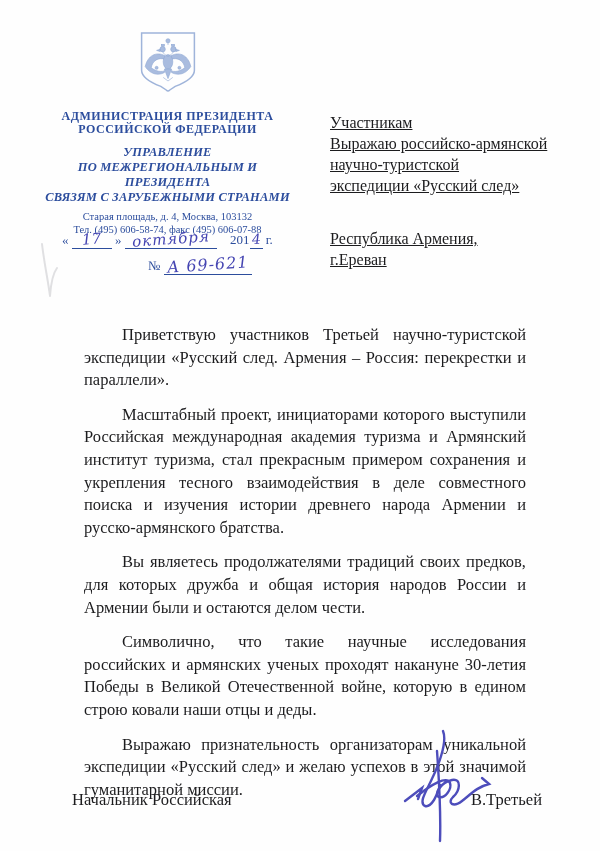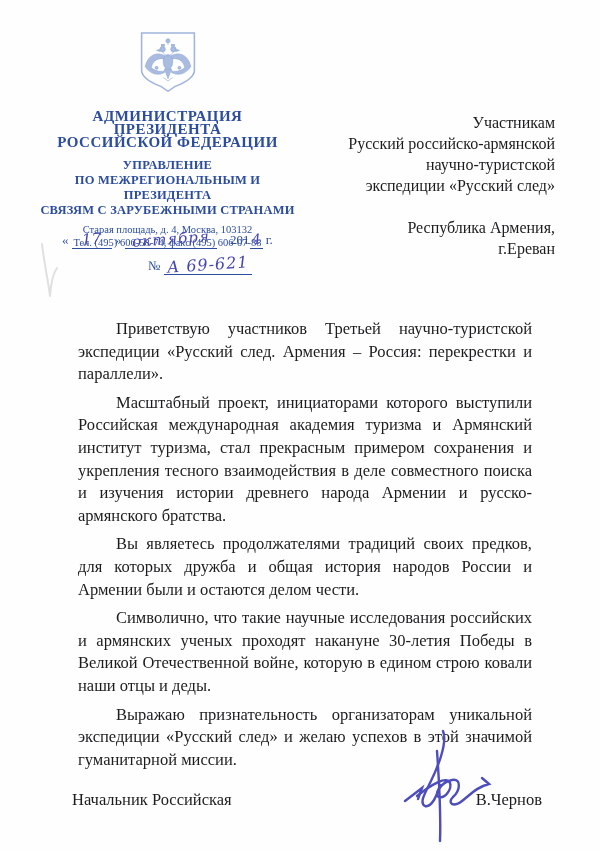--- a/index.html
+++ b/index.html
@@ -7,22 +7,22 @@
     position:relative; width:600px; height:851px;
     background:#fefefe; overflow:hidden; margin:0 auto;
     font-family:"Liberation Serif", serif; color:#1c1c1e;
   }
   
   .letterhead {
     position:absolute; left:40px; top:30px; width:255px;
     text-align:center; color:#2c4d9d;
   }
   .emblem { display:block; margin:0 auto 14px auto; width:60px; height:66px; }
-  .org-line  { font-size:15px; font-weight:bold; letter-spacing:0.5px; line-height:13px; }
-  .dept      { margin-top:9px; font-size:12.5px; font-weight:bold; line-height:15px; letter-spacing:0.2px; }
+  .org-line  { font-size:12px; font-weight:bold; letter-spacing:0.5px; line-height:13px; }
+  .dept      { margin-top:9px; font-size:12.5px; font-weight:bold; line-height:15px; letter-spacing:0.2px;font-style:italic; }
   .addr      { margin-top:5px; font-size:10.5px; line-height:13px; }
   
   .date-line {
     position:absolute; left:62px; top:230px; width:220px;
     color:#2c4d9d; font-size:13px; white-space:nowrap;
   }
   .num-line {
     position:absolute; left:120px; top:255px; width:160px;
     color:#2c4d9d; font-size:13px; text-align:center; white-space:nowrap;
   }
@@ -33,29 +33,29 @@
     color:#4545b2; display:inline-block; transform:rotate(-4deg);
   }
   .hand-day   { font-size:15px; }
   .hand-month { font-size:15px; letter-spacing:1px; }
   .hand-digit { font-size:14px; }
   .hand-num   { font-size:16px; letter-spacing:1px; }
   .printed { color:#2c4d9d; }
   
   .addressee {
     position:absolute; left:330px; top:112px; width:225px;
-    text-align:right; font-size:16px; line-height:21px;
+    text-align:left; font-size:16px; line-height:21px;text-decoration:underline;
   }
-  .addressee .loc { margin-top:21px; }
+  .addressee .loc { margin-top:32px; }
   
   .body-text {
     position:absolute; left:72px; top:312px; width:466px;
     font-size:16.5px; line-height:22.6px; text-align:justify;
   }
-  .body-text p { margin:6px; text-indent:38px; }
+  .body-text p { margin:12px; text-indent:38px; }
   
   .sig-row { position:absolute; left:72px; top:790px; width:470px; font-size:16.5px; }
   .sig-pos  { position:absolute; left:0; top:0; }
   .sig-name { position:absolute; right:0; top:0; }
   .sig-scribble { position:absolute; left:395px; top:723px; width:120px; height:122px; }
   .artifact { position:absolute; left:34px; top:240px; width:30px; height:70px; opacity:0.5; }
 </style>
 </head>
 <body>
 
@@ -112,21 +112,21 @@
     <span class="printed" style="margin-left:10px;">201</span><span class="u w-digit"><span class="hand hand-digit">4</span></span>
     <span class="printed">г.</span>
   </div>
   <div class="num-line">
     <span class="printed">№</span>
     <span class="u w-num"><span class="hand hand-num">А 69-621</span></span>
   </div>
 
   <div class="addressee">
     <div>Участникам</div>
-    <div>Русский российско-армянской</div>
+    <div>Выражаю российско-армянской</div>
     <div>научно-туристской</div>
     <div>экспедиции «Русский след»</div>
     <div class="loc">Республика Армения,</div>
     <div>г.Ереван</div>
   </div>
 
   <div class="body-text">
     <p>Приветствую участников Третьей научно-туристской экспедиции «Русский след. Армения – Россия: перекрестки и параллели».</p>
     <p>Масштабный проект, инициаторами которого выступили Российская международная академия туризма и Армянский институт туризма, стал прекрасным примером сохранения и укрепления тесного взаимодействия в деле совместного поиска и изучения истории древнего народа Армении и русско-армянского братства.</p>
     <p>Вы являетесь продолжателями традиций своих предков, для которых дружба и общая история народов России и Армении были и остаются делом чести.</p>
@@ -137,16 +137,16 @@
   <svg class="sig-scribble" viewBox="0 0 120 122">
     <g fill="none" stroke="#4d4dbb" stroke-width="2.4" stroke-linecap="round">
       <path d="M48,8 C53,20 42,46 35,60 C30,70 24,80 30,83 C36,85 43,72 45,62"></path>
       <path d="M10,78 L27,65 L23,76"></path>
       <path d="M22,73 C36,62 52,52 55,60 C57,66 50,76 44,74 C38,72 46,59 57,57 C67,55 65,68 58,74 C52,80 58,85 67,78 C76,71 82,64 94,61 L87,55"></path>
       <path d="M42,28 C44,56 46,90 45,118"></path>
     </g>
   </svg>
   <div class="sig-row">
     <span class="sig-pos">Начальник Российская</span>
-    <span class="sig-name">В.Чернов</span>
+    <span class="sig-name">В.Третьей</span>
   </div>
 
 </div>
 
 </body></html>

